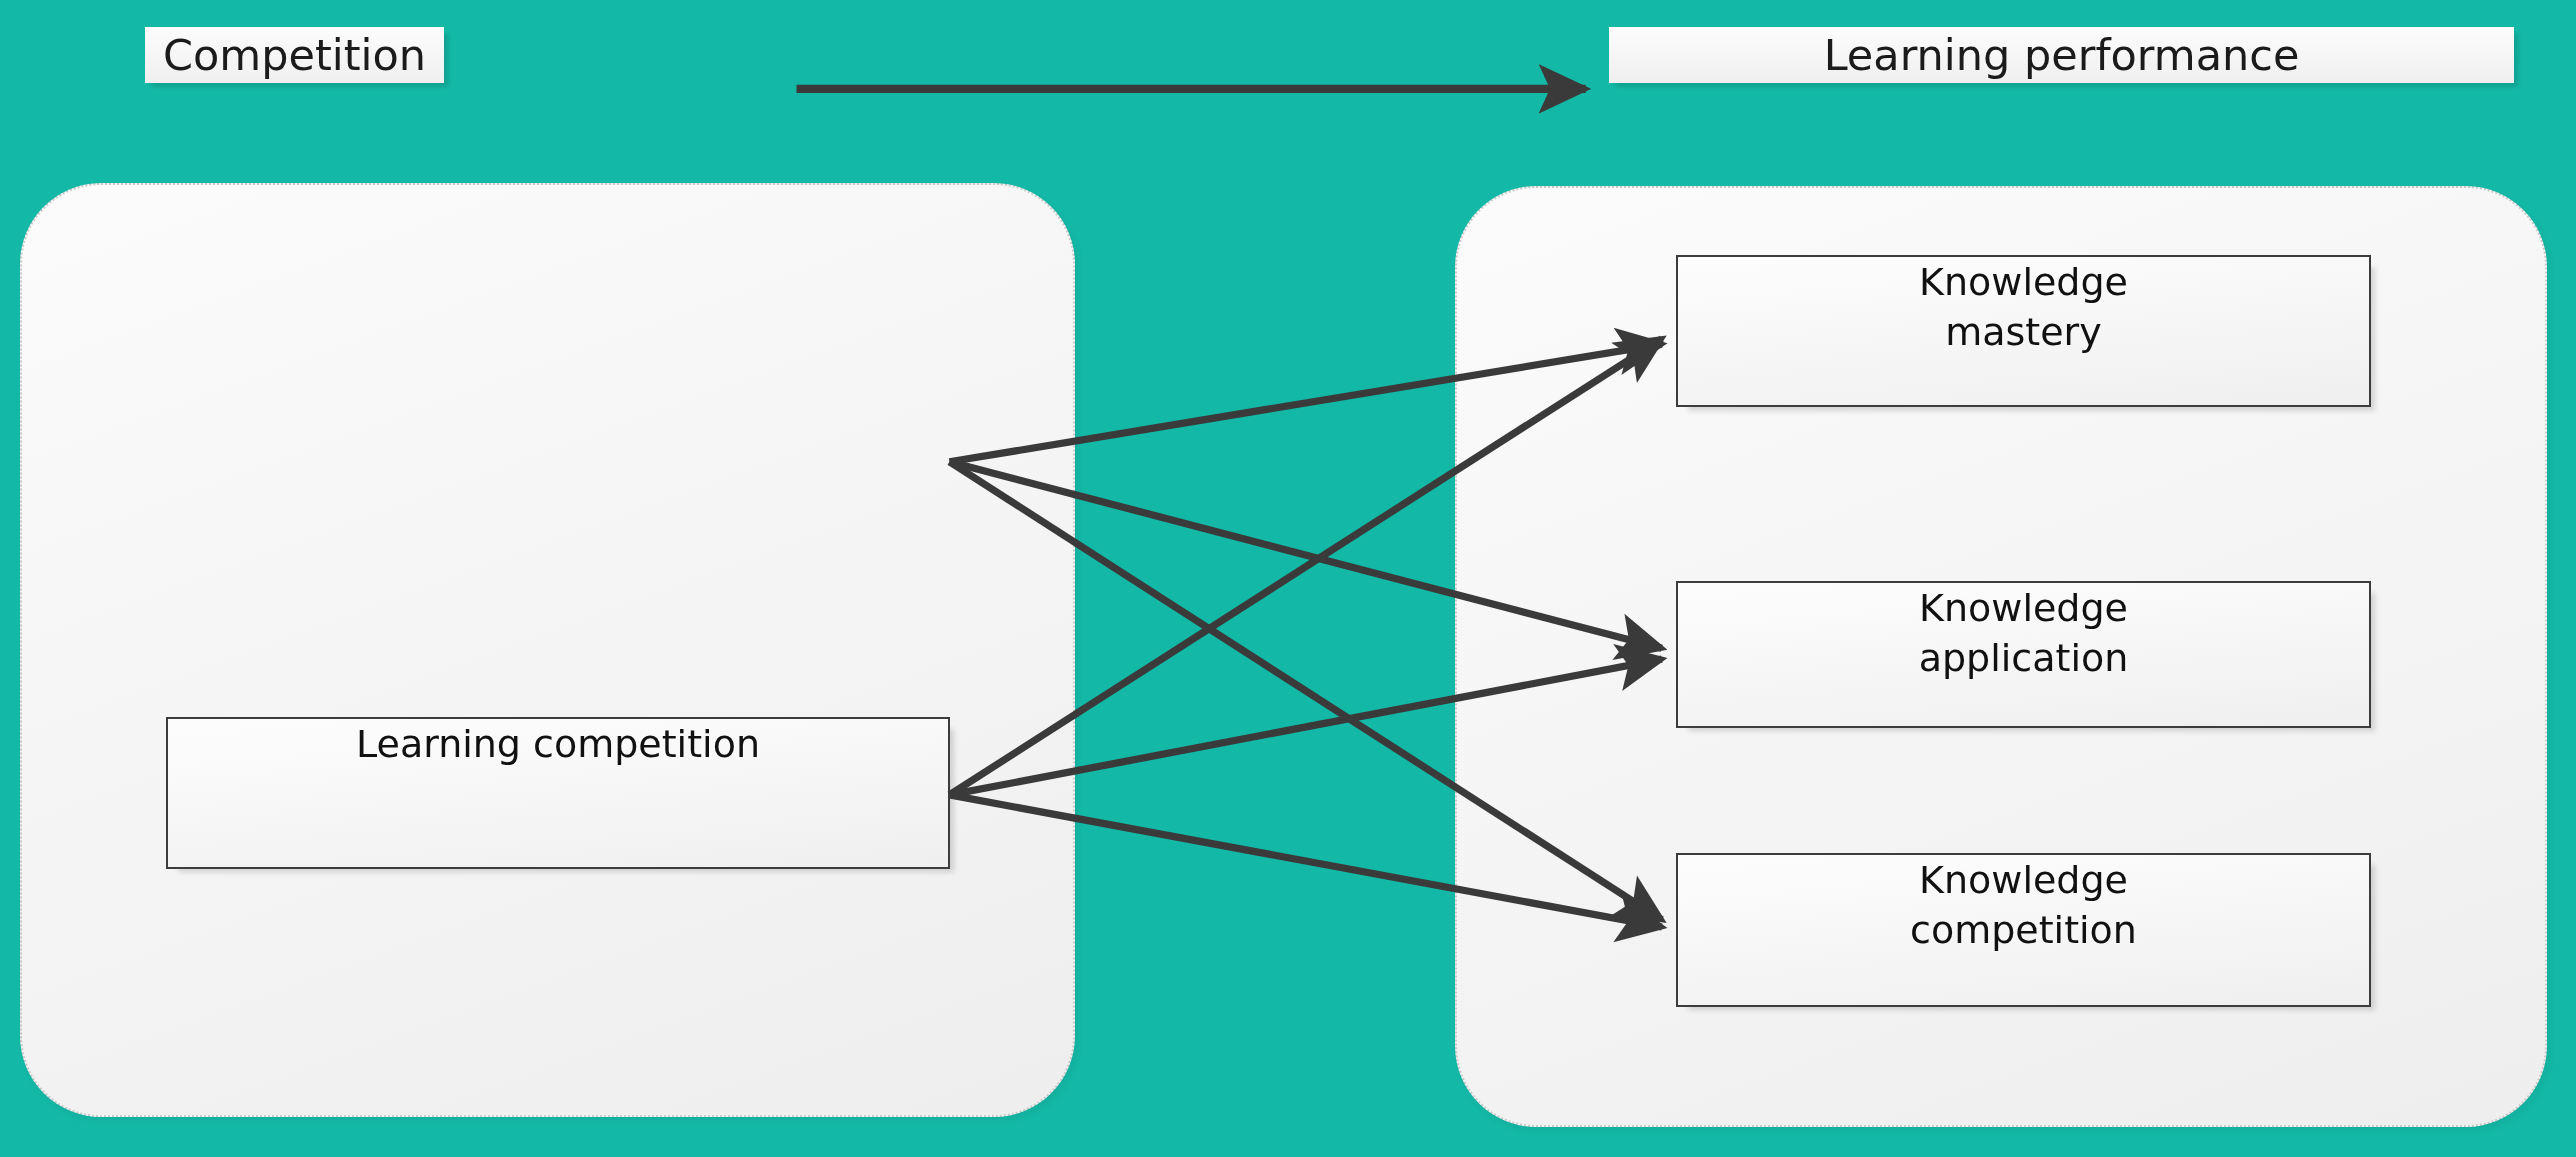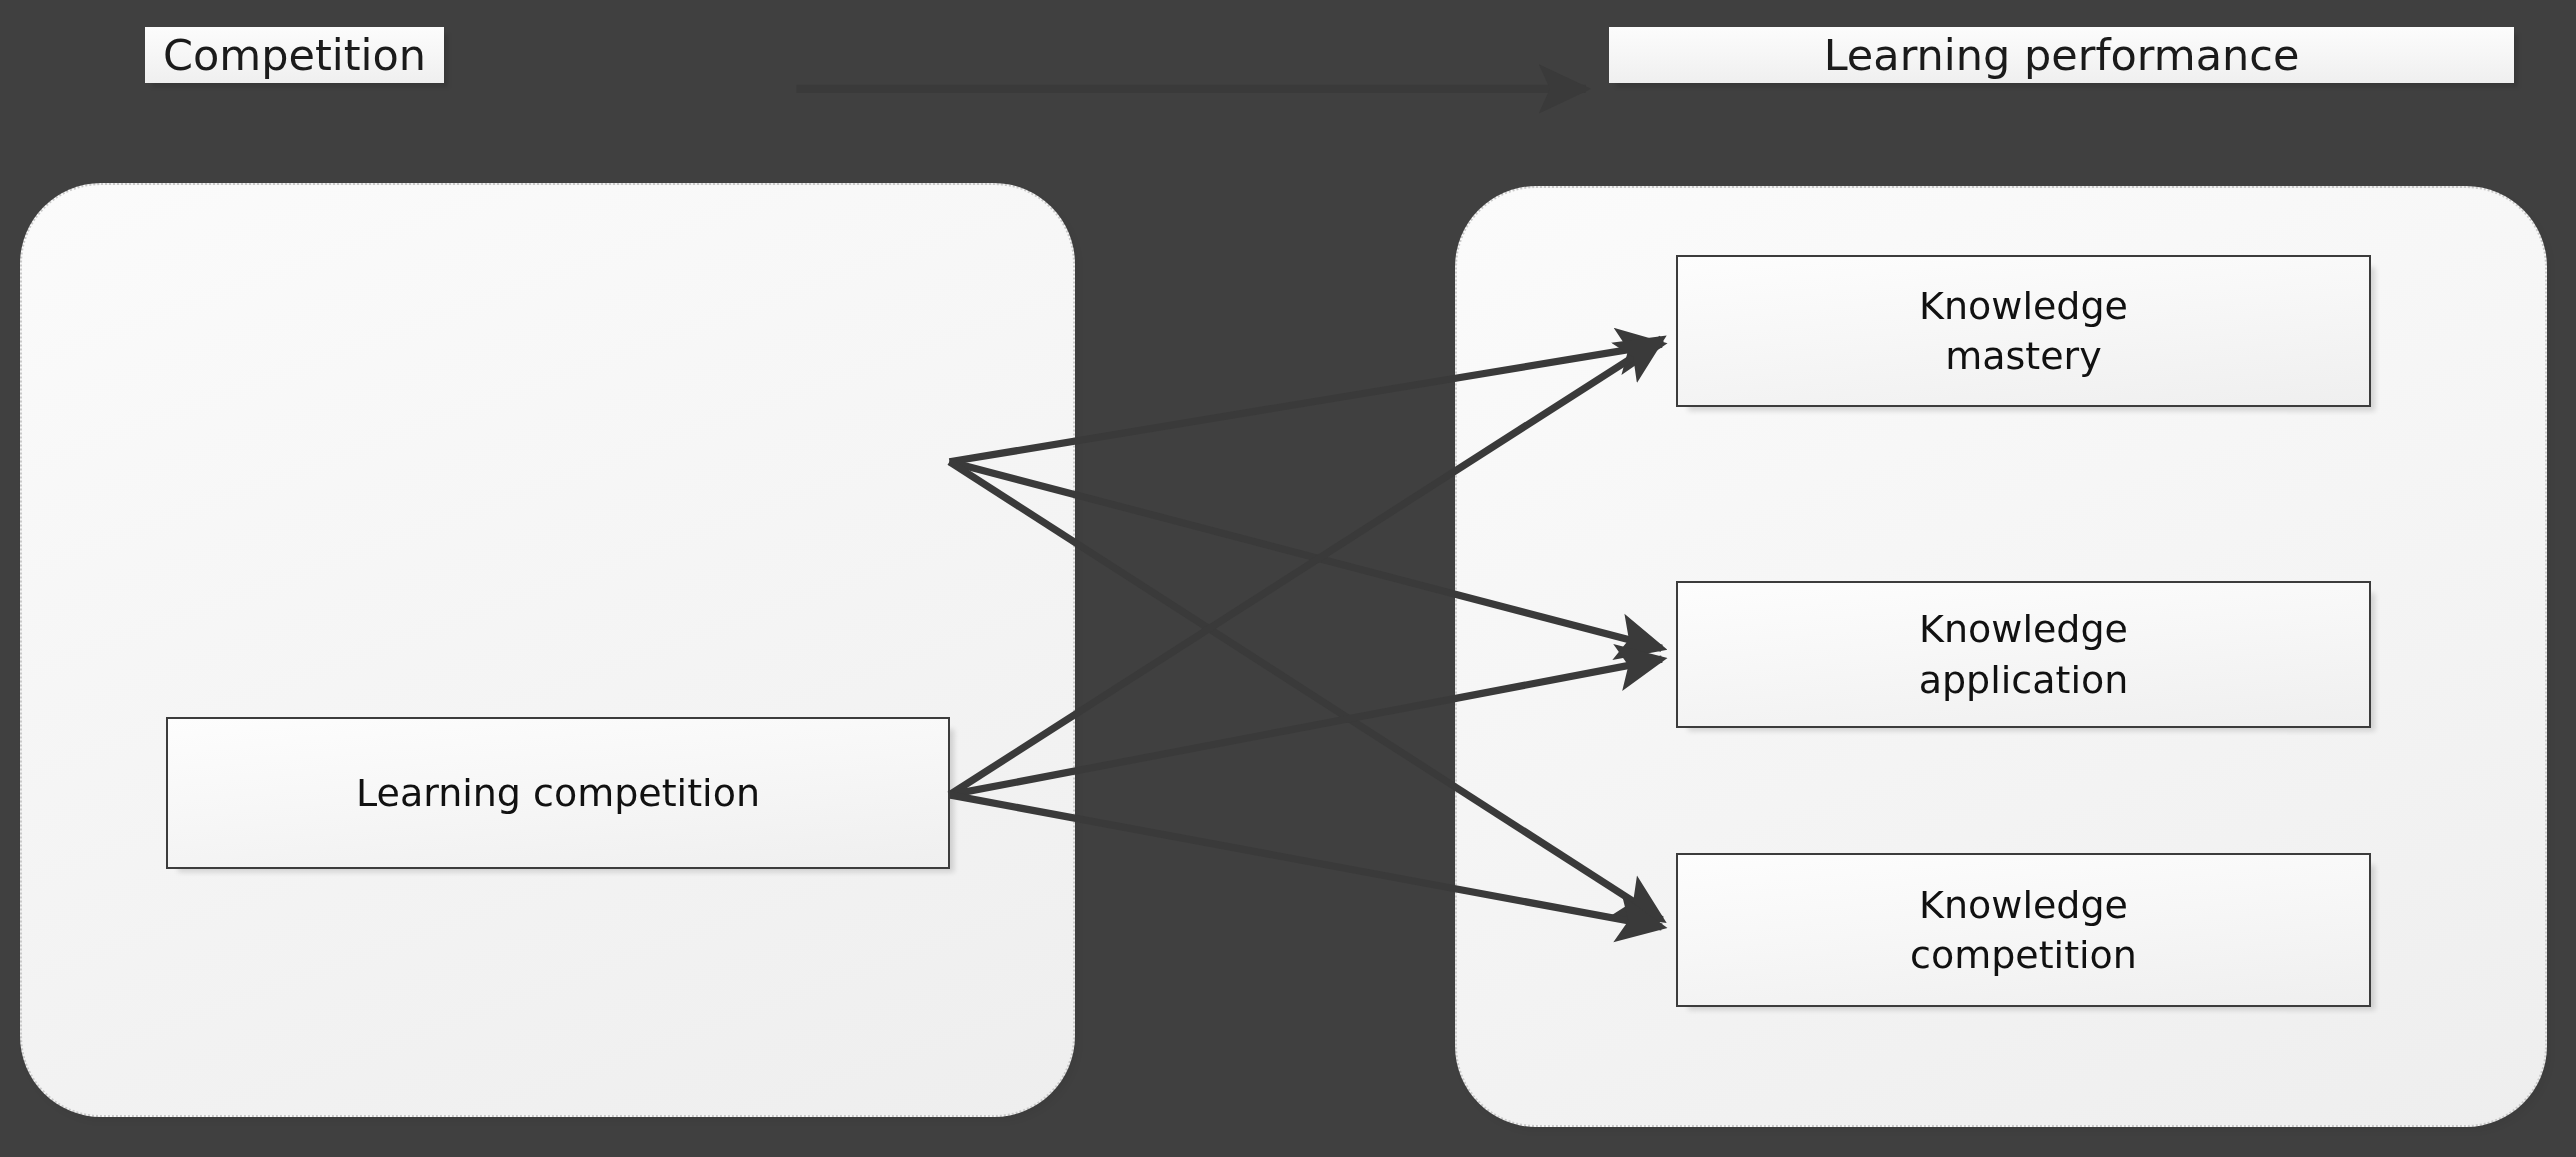--- a/index.html
+++ b/index.html
@@ -7,21 +7,21 @@
     padding: 0;
     background: #ffffff;
   }
   body {
     font-family: "DejaVu Sans", sans-serif;
   }
   #stage {
     position: relative;
     width: 2576px;
     height: 1158px;
-    background: #404040;
+    background: #14b8a6;
     overflow: hidden;
   }
 
   
   .group-box {
     position: absolute;
     border: 2.7px dotted #c9c9c9;
     border-radius: 81px;
     background: linear-gradient(160deg, #fbfbfb 0%, #f4f4f4 55%, #eeeeee 100%);
     box-sizing: border-box;
@@ -51,21 +51,21 @@
     font-size: 43px;
   }
 
   
   .node {
     position: absolute;
     background: linear-gradient(175deg, #fdfdfd 0%, #f7f7f7 45%, #efefef 100%);
     border: 2.7px solid #3c3c3c;
     box-shadow: 8.1px 8.1px 5.4px -3.6px rgba(0,0,0,0.14);
     display: flex;
-    align-items: center;
+    align-items: flex-start;
     justify-content: center;
     text-align: center;
     box-sizing: border-box;
     color: #111111;
     font-size: 38px;
     line-height: 1.32;
   }
   #node-direct   { left: 166px;  top: 387px;  width: 784px; height: 152px; }
   #node-indirect { left: 166px;  top: 717px;  width: 784px; height: 152px; }
   #node-mastery     { left: 1676px; top: 255px;  width: 695px; height: 152px; }

